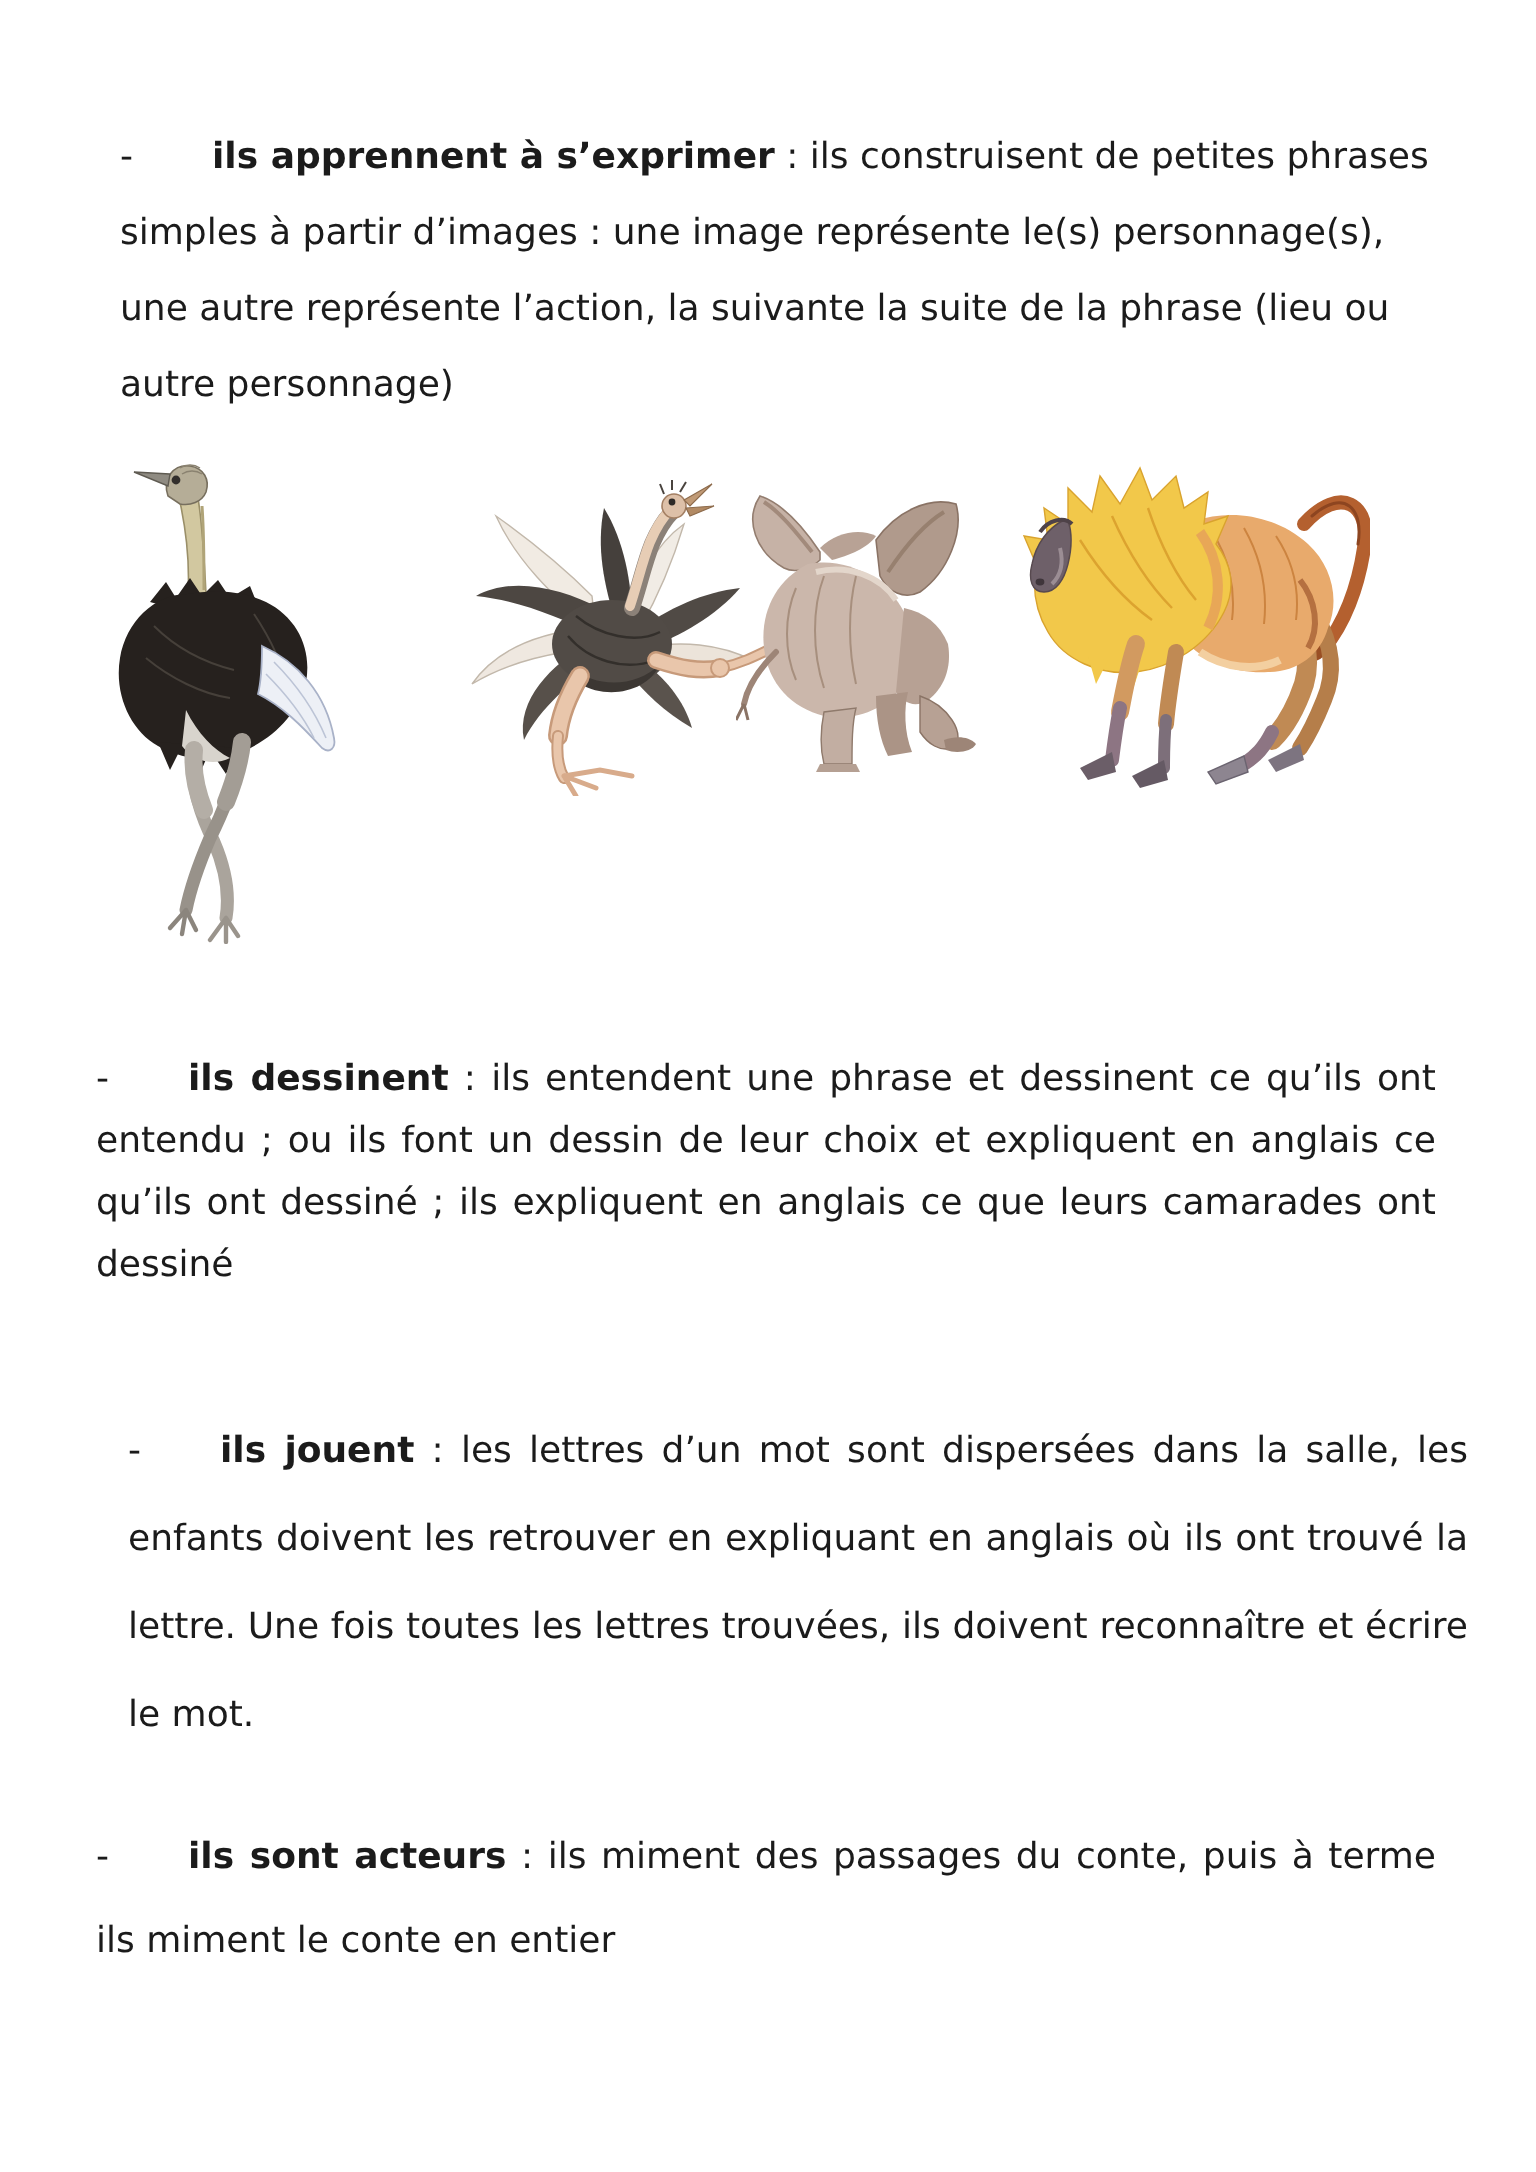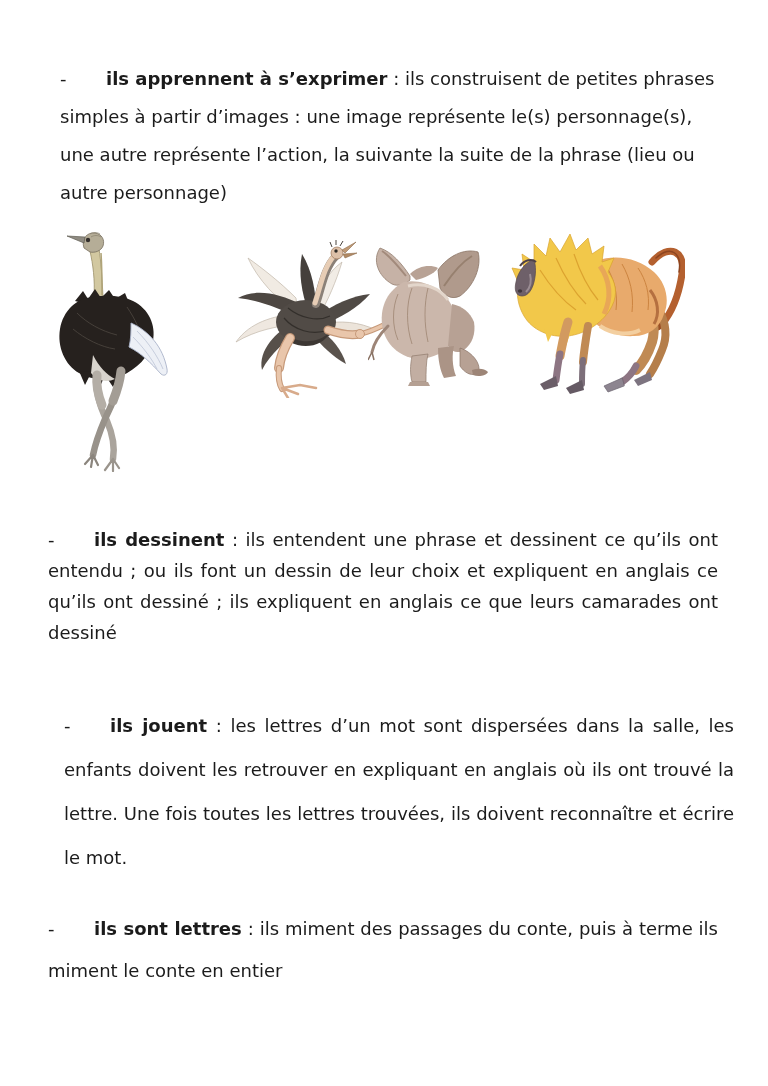--- a/index.html
+++ b/index.html
@@ -168,15 +168,15 @@
         <path d="M46,146 L30,154 L34,160 L48,156 Z" fill="#6b5e68" stroke="none"></path>
       </g>
     </svg>
 
   </figure>
 
   <p class="para p2"><span class="bullet">-</span><b class="lead">ils dessinent</b><span class="sep"> : </span><span class="body-text">ils entendent une phrase et dessinent ce qu’ils ont entendu ; ou ils font un dessin de leur choix et expliquent en anglais ce qu’ils ont dessiné ; ils expliquent en anglais ce que leurs camarades ont dessiné</span></p>
 
   <p class="para p3"><span class="bullet">-</span><b class="lead">ils jouent</b><span class="sep"> : </span><span class="body-text">les lettres d’un mot sont dispersées dans la salle, les enfants doivent les retrouver en expliquant en anglais où ils ont trouvé la lettre. Une fois toutes les lettres trouvées, ils doivent reconnaître et écrire le mot.</span></p>
 
-  <p class="para p4"><span class="bullet">-</span><b class="lead">ils sont lettres</b><span class="sep"> : </span><span class="body-text">ils miment des passages du conte, puis à terme ils miment le conte en entier</span></p>
+  <p class="para p4"><span class="bullet">-</span><b class="lead">ils sont acteurs</b><span class="sep"> : </span><span class="body-text">ils miment des passages du conte, puis à terme ils miment le conte en entier</span></p>
 
 </div>
 
 </body></html>

